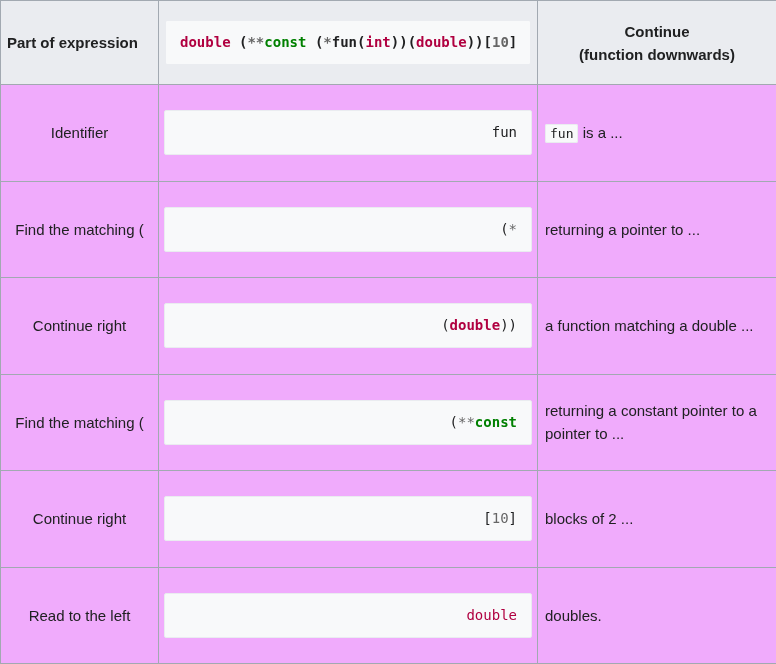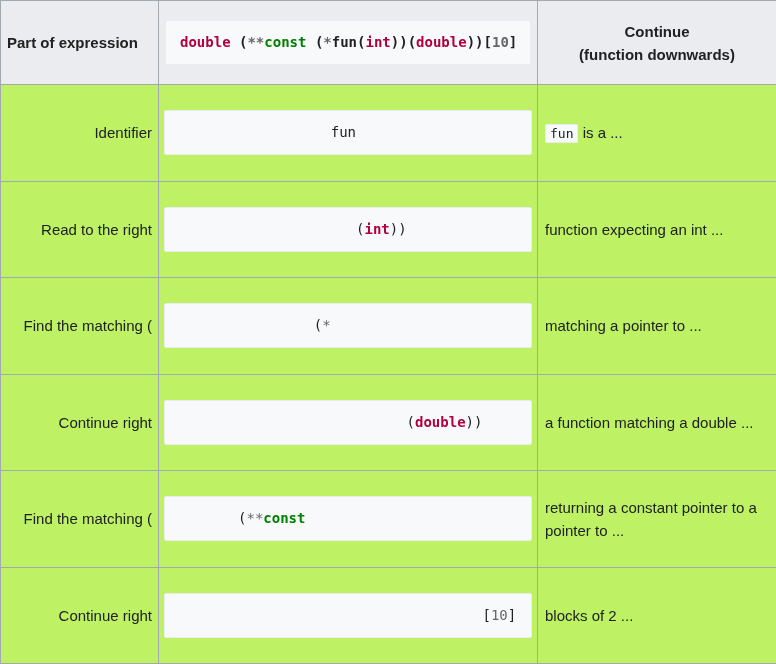--- a/index.html
+++ b/index.html
@@ -9,39 +9,39 @@
     height: 664px;
     background: #ffffff;
     font-family: "Liberation Sans", "DejaVu Sans", sans-serif;
     color: #202122;
   }
   table.decl-table {
     width: 776px;
     height: 664px;
     border-collapse: collapse;
     table-layout: fixed;
-    background: #bef264;
+    background: #f0abfc;
   }
   th, td {
     border: 1px solid #a2a9b1;
     vertical-align: middle;
     font-size: 15px;
     box-sizing: border-box;
   }
   thead tr { height: 84px; }
   th {
     background: #eaecf0;
     font-weight: bold;
     text-align: center;
     padding: 4px 6px;
     line-height: 23px;
   }
   th.part-col { text-align: left; padding-left: 6px; }
   td.label-cell {
-    text-align: right;
+    text-align: center;
     padding: 20px 6px;
   }
   td.code-cell { padding: 5px; }
   td.meaning-cell {
     text-align: left;
     padding: 4px 7px;
     line-height: 23px;
     margin-top: 25px;
   }
   .codebox {
@@ -50,21 +50,21 @@
     border: 1px solid #eaecf0;
     border-radius: 2px;
     padding: 13px 14px;
     overflow: hidden;
   }
   .code-line {
     font-family: "DejaVu Sans Mono", "Liberation Mono", monospace;
     font-size: 14px;
     line-height: 17px;
     white-space: pre;
-    text-align: left;
+    text-align: right;
   }
   .bold-code { font-weight: bold; }
   .seg-plain  { color: #202122; }
   .seg-op     { color: #666666; }
   .seg-kw     { color: #008000; font-weight: bold; }
   .seg-type   { color: #B00040; }
   .seg-type-b { color: #B00040; font-weight: bold; }
   .seg-type-r { color: #B00040; font-weight: normal; }
   .seg-num    { color: #666666; }
   code.inline-code {
@@ -100,34 +100,27 @@
   </thead>
   <tbody>
   <tr>
     <td class="label-cell">Identifier</td>
     <td class="code-cell">
       <div class="codebox code-line"><span class="seg-plain">                  </span><span class="seg-plain">fun</span></div>
     </td>
     <td class="meaning-cell"><code class="inline-code">fun</code> is a ...</td>
   </tr>
 
-  <tr>
-    <td class="label-cell">Read to the right</td>
-    <td class="code-cell">
-      <div class="codebox code-line"><span class="seg-plain">                     </span><span class="seg-plain">(</span><span class="seg-type-b">int</span><span class="seg-plain">))</span></div>
-    </td>
-    <td class="meaning-cell">function expecting an int ...</td>
-  </tr>
 
   <tr>
     <td class="label-cell">Find the matching (</td>
     <td class="code-cell">
       <div class="codebox code-line"><span class="seg-plain">                </span><span class="seg-plain">(</span><span class="seg-op">*</span></div>
     </td>
-    <td class="meaning-cell">matching a pointer to ...</td>
+    <td class="meaning-cell">returning a pointer to ...</td>
   </tr>
 
   <tr>
     <td class="label-cell">Continue right</td>
     <td class="code-cell">
       <div class="codebox code-line"><span class="seg-plain">                           </span><span class="seg-plain">(</span><span class="seg-type-b">double</span><span class="seg-plain">))</span></div>
     </td>
     <td class="meaning-cell">a function matching a double ...</td>
   </tr>
 
@@ -140,14 +133,21 @@
   </tr>
 
   <tr>
     <td class="label-cell">Continue right</td>
     <td class="code-cell">
       <div class="codebox code-line"><span class="seg-plain">                                    </span><span class="seg-plain">[</span><span class="seg-num">10</span><span class="seg-plain">]</span></div>
     </td>
     <td class="meaning-cell">blocks of 2 ...</td>
   </tr>
 
+  <tr>
+    <td class="label-cell">Read to the left</td>
+    <td class="code-cell">
+      <div class="codebox code-line"><span class="seg-type-r">double</span></div>
+    </td>
+    <td class="meaning-cell">doubles.</td>
+  </tr>
 </tbody>
 </table>
 
 </body></html>

